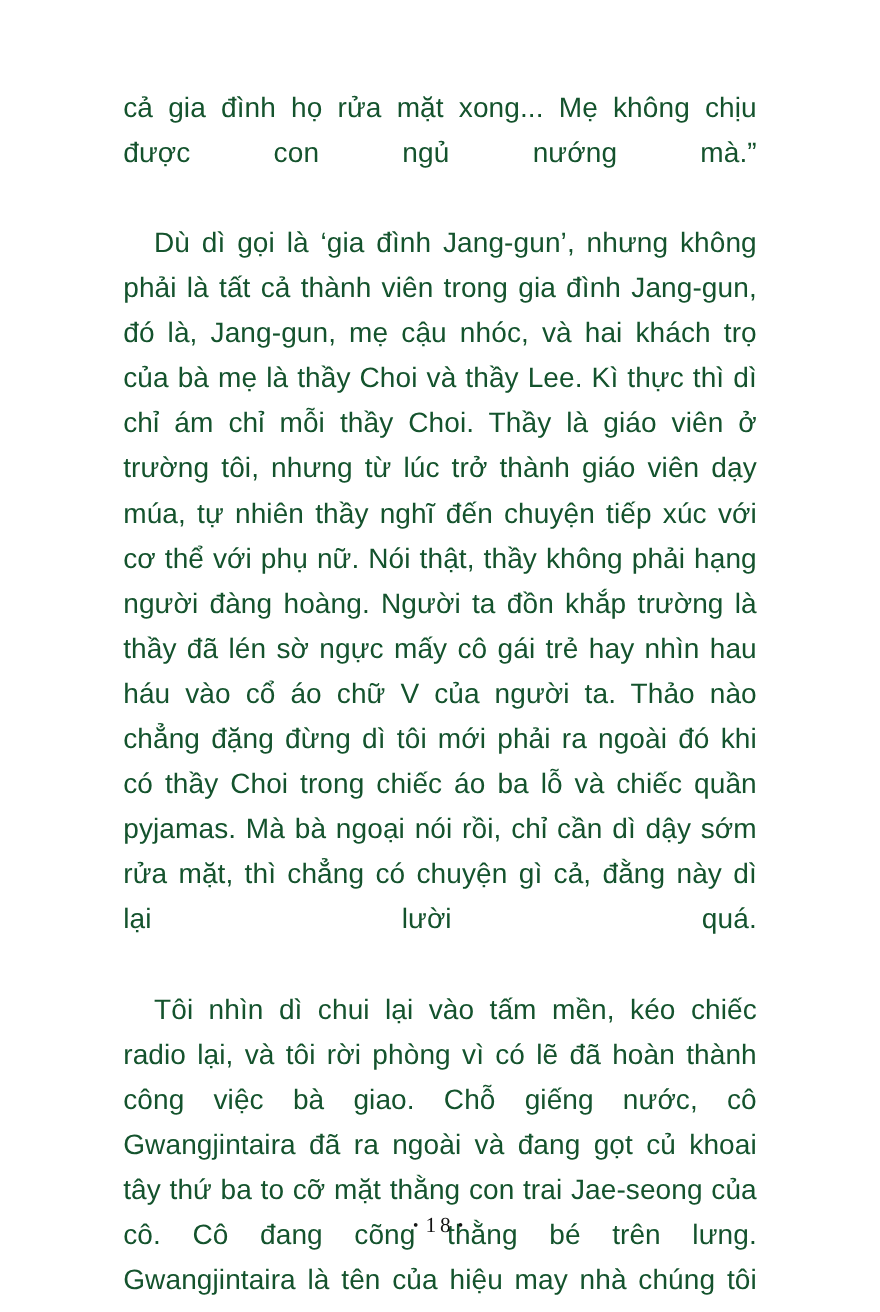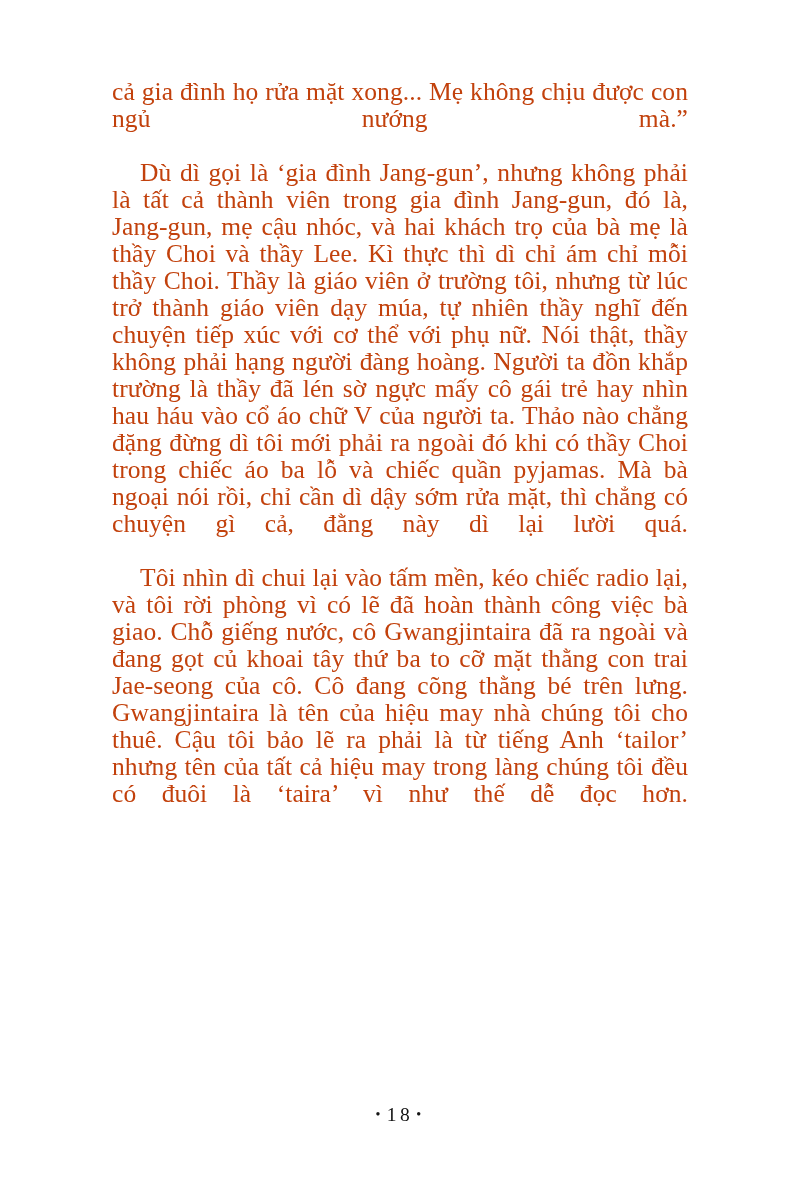--- a/index.html
+++ b/index.html
@@ -19,24 +19,24 @@
   }
   .text-block {
     position: absolute;
     left: 112px;
     top: 78px;
     width: 576px;
   }
   .para {
     margin: 0;
     padding: 0;
-    font-family: Liberation Serif, serif;
+    font-family: Liberation Sans, sans-serif;
     font-size: 25.5px;
-    line-height: 27px;
-    color: #c2410c;
+    line-height: 41px;
+    color: #14532d;
     text-align: justify;
     text-justify: inter-word;
     -webkit-hyphens: none;
     hyphens: none;
     word-spacing: 0.005em;
     letter-spacing: 0.003em;
   }
   .para.cont {
     text-indent: 0;
   }

